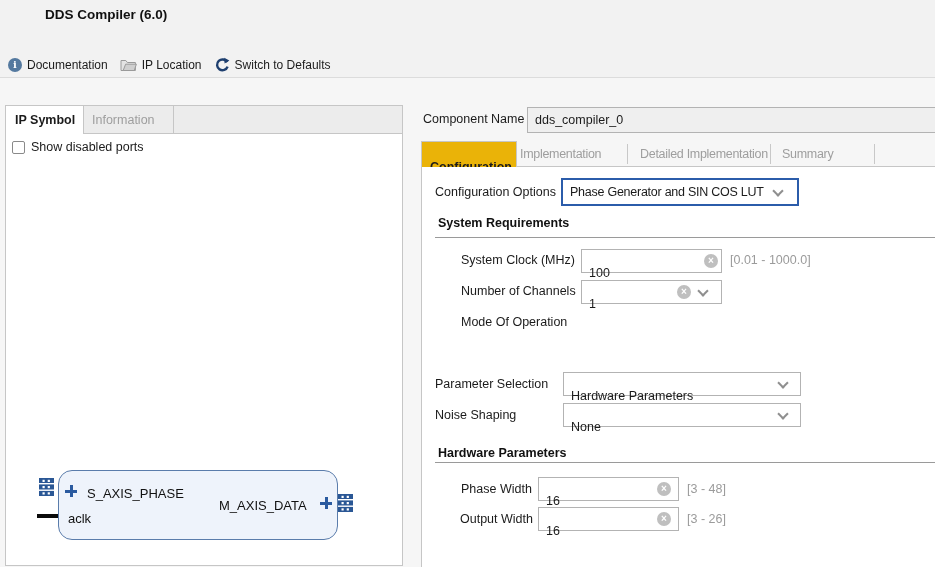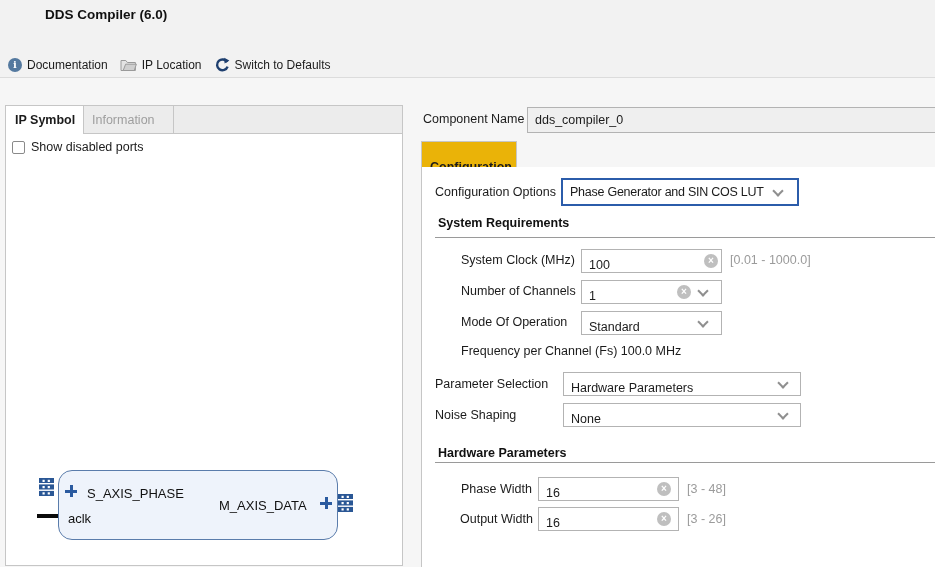--- a/index.html
+++ b/index.html
@@ -41,21 +41,21 @@
   .rtabbar { position:absolute; left:0; top:0; width:514px; height:26px; border-bottom:1px solid #c6c6c6; }
   .rtab-active { position:absolute; left:0; top:0; width:96px; height:26px; background:#eab308; border:1px solid #c6c6c6; border-bottom:none; font-weight:bold; padding:18px 0 0 8px; }
   .rtab { position:absolute; top:6px; color:#9e9e9e; letter-spacing:-0.3px; }
   .rtab-sep { position:absolute; top:3px; width:1px; height:20px; background:#c8c8c8; }
   .rcontent { position:absolute; left:0; top:26px; width:514px; height:400px; background:#fff; border-left:1px solid #c6c6c6;padding-left:40px; }
 
   .flabel { position:absolute; color:#1b1b1b; white-space:nowrap; }
   .sec-title { position:absolute; font-weight:bold; color:#111; white-space:nowrap; }
   .sec-line { position:absolute; height:1px; background:#9a9a9a; }
   .tf { position:absolute; background:#fff; border:1px solid #b3b3b3; }
-  .tf .val { position:absolute; left:7px; top:8px; white-space:nowrap; }
+  .tf .val { position:absolute; left:7px; top:16px; white-space:nowrap; }
   .blue-border { border:2px solid #2b5caa; }
   .blue-border .val { top:5px; letter-spacing:-0.25px; }
   .clear-ic { position:absolute; width:14px; height:14px; border-radius:50%; background:#bfbfbf; color:#fff; font-size:10px; line-height:14px; text-align:center; font-weight:bold; }
   .chev { position:absolute; width:8px; height:8px; border-right:2px solid #8f8f8f; border-bottom:2px solid #8f8f8f; transform:rotate(45deg); }
   .hint { position:absolute; color:#9b9b9b; white-space:nowrap; }
 </style>
 </head>
 <body>
 
 <div class="page">
@@ -129,20 +129,28 @@
       <span class="plus" style="left:261px; top:26px;"></span>
     </div>
   </div>
 
   <div class="cn-label">Component Name</div>
   <div class="cn-field">
     <span>dds_compiler_0</span>
   </div>
 
   <div class="rpanel">
+    <div class="rtabbar">
+      <span class="rtab" style="left:99px;">Implementation</span>
+      <span class="rtab-sep" style="left:206px;"></span>
+      <span class="rtab" style="left:219px;">Detailed Implementation</span>
+      <span class="rtab-sep" style="left:349px;"></span>
+      <span class="rtab" style="left:361px;">Summary</span>
+      <span class="rtab-sep" style="left:453px;"></span>
+    </div>
     <div class="rtab-active">Configuration</div>
 
     <div class="rcontent">
 
       <span class="flabel" style="left:13px; top:18px;">Configuration Options</span>
       <div class="tf blue-border" style="left:139px; top:11px; width:238px; height:28px;">
         <span class="val">Phase Generator and SIN COS LUT</span>
         <span class="chev" style="left:211px; top:7px;"></span>
       </div>
 
@@ -157,26 +165,21 @@
       <span class="hint" style="left:308px; top:86px;">[0.01 - 1000.0]</span>
 
       <span class="flabel" style="left:39px; top:117px;">Number of Channels</span>
       <div class="tf" style="left:159px; top:113px; width:141px; height:24px;">
         <span class="val">1</span>
         <span class="clear-ic" style="left:95px; top:4px;">×</span>
         <span class="chev" style="left:117px; top:6px;"></span>
       </div>
 
       <span class="flabel" style="left:39px; top:148px;">Mode Of Operation</span>
-      <div class="tf" style="left:159px; top:144px; width:141px; height:24px;">
-        <span class="val">Standard</span>
-        <span class="chev" style="left:117px; top:6px;"></span>
-      </div>
-
-      <span class="flabel" style="left:39px; top:177px;">Frequency per Channel (Fs) 100.0 MHz</span>
+
 
       <span class="flabel" style="left:13px; top:210px;">Parameter Selection</span>
       <div class="tf" style="left:141px; top:205px; width:238px; height:24px;">
         <span class="val">Hardware Parameters</span>
         <span class="chev" style="left:215px; top:6px;"></span>
       </div>
 
       <span class="flabel" style="left:13px; top:241px;">Noise Shaping</span>
       <div class="tf" style="left:141px; top:236px; width:238px; height:24px;">
         <span class="val">None</span>

